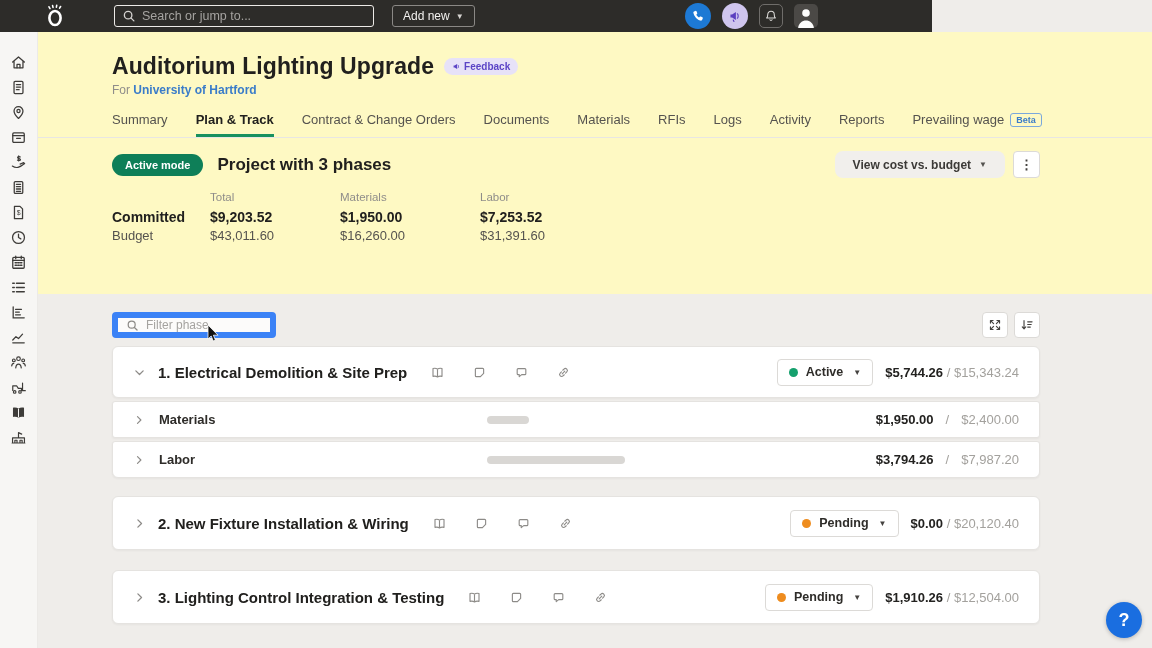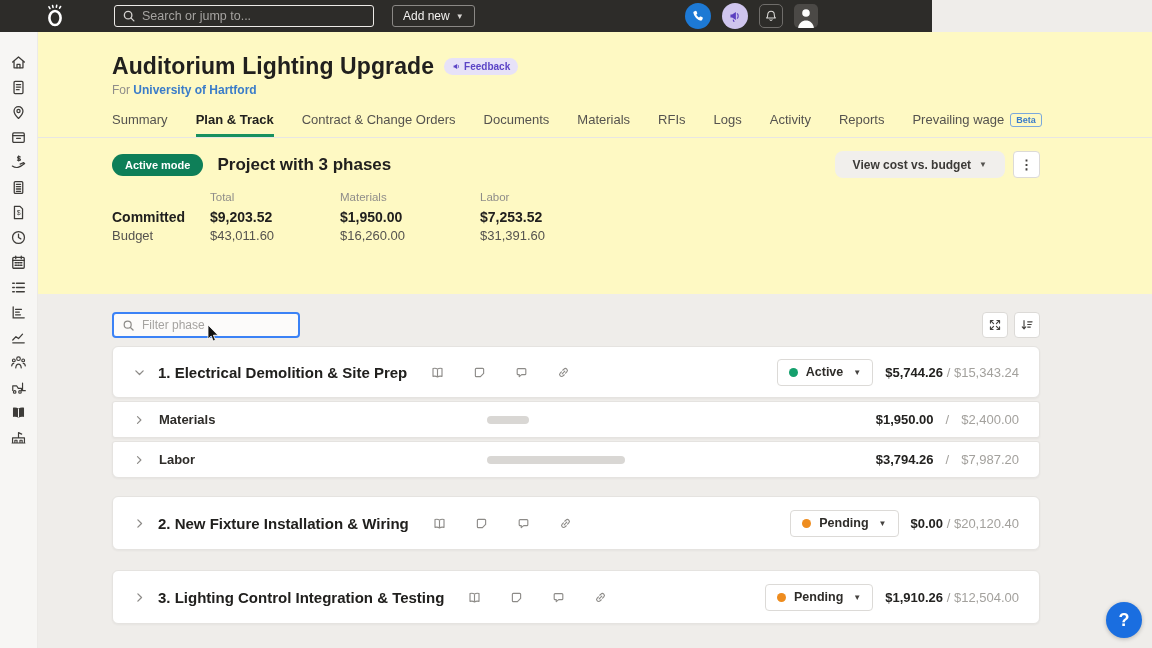--- a/index.html
+++ b/index.html
@@ -62,21 +62,21 @@
 
   .summary { margin:13px 0 0 74px; display:grid; grid-template-columns:98px 130px 140px auto; row-gap:3px; }
   .sum-colhead { font-size:11.5px; color:#8f8d8a; padding-bottom:3px; }
   .sum-label-b { font-size:14px; font-weight:bold; color:#21201e; }
   .sum-val-b { font-size:14px; font-weight:bold; color:#21201e; }
   .sum-label { font-size:13px; color:#55534f; }
   .sum-val { font-size:13px; color:#55534f; }
 
   
   .phase-toolbar { display:flex; align-items:center; margin:18px 112px 0 74px; }
-  .filterbox { width:188px; height:26px; background:#fcfbfa; border:2px solid #3b82f6; border-radius:4px;
+  .filterbox { width:164px; height:26px; background:#fcfbfa; border:6px solid #3b82f6; border-radius:4px;
                display:flex; align-items:center; gap:7px; padding:0 8px; }
   .filterbox input { flex:1; border:none; outline:none; background:transparent; font-size:12px;
                      color:#55534f; font-family:"Liberation Sans", sans-serif; }
   .filterbox input::placeholder { color:#a5a3a0; }
   .toolbar-right { margin-left:auto; display:flex; gap:6px; }
   .tool-btn { width:26px; height:26px; background:#fff; border:1px solid #dcdad7; border-radius:4px;
               display:flex; align-items:center; justify-content:center; cursor:pointer; }
 
   .phases { margin:8px 112px 0 74px; }
   .phase-group { display:flex; flex-direction:column; gap:3px; }

